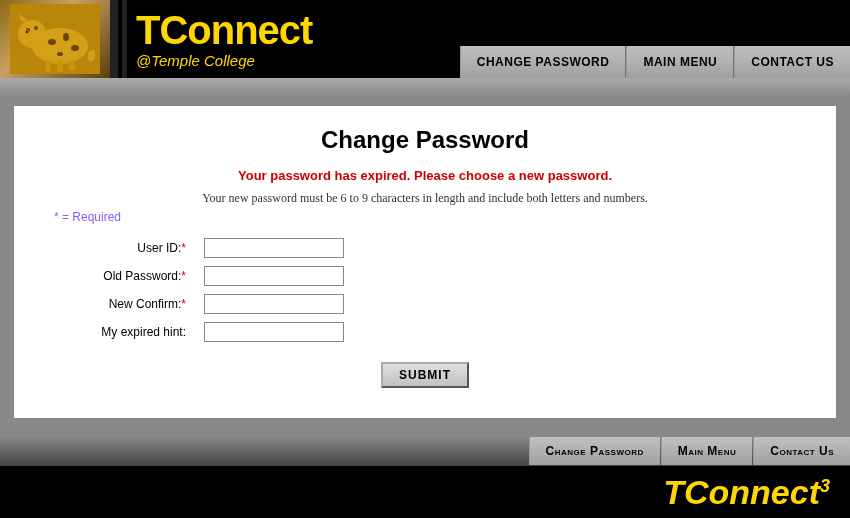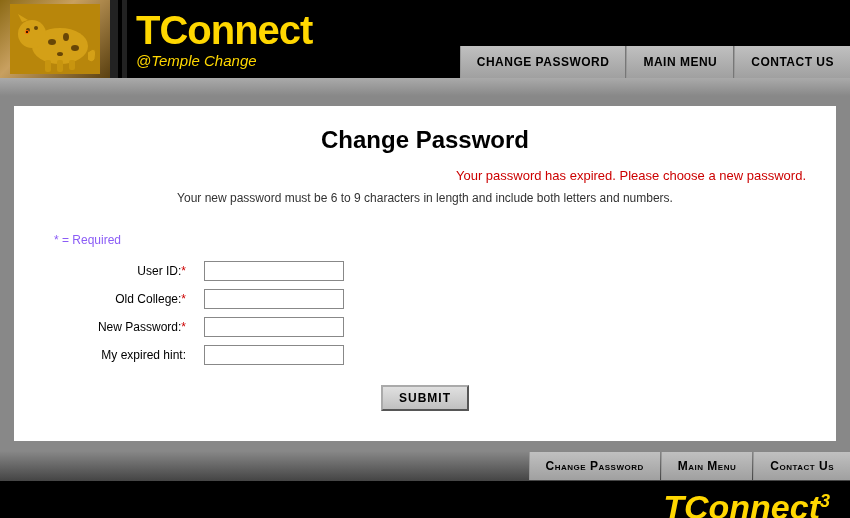--- a/index.html
+++ b/index.html
@@ -108,31 +108,32 @@
       min-height: 310px;
     }
     .page-title {
       text-align: center;
       font-size: 24px;
       font-weight: bold;
       color: #000;
       margin-bottom: 14px;
     }
     .expired-msg {
-      text-align: right;
+      text-align: center;
       font-size: 13px;
-      font-weight: normal;
+      font-weight: bold;
       color: #cc0000;
       margin-bottom: 8px;
     }
     .hint-msg {
       text-align: center;
       font-size: 12px;
       color: #333;
-      margin-bottom: 28px;
+      margin-bottom: 4px;
+      font-family: Liberation Serif, serif;
     }
     .required-note {
       font-size: 12px;
       color: #8b5cf6;
       margin-bottom: 14px;
       margin-left: 10px;
     }
     .form-table {
       margin-left: 10px;
     }
@@ -263,21 +264,21 @@
     </svg>
   </div>
 
   <div class="vertical-bars">
     <div class="vbar"></div>
     <div class="vbar2"></div>
   </div>
 
   <div class="brand-section">
     <div class="brand-title">TConnect</div>
-    <div class="brand-subtitle">@Temple Change</div>
+    <div class="brand-subtitle">@Temple College</div>
   </div>
 
   <div class="nav-top">
     <div class="nav-top-inner">
       <div class="nav-btn">Change Password</div>
       <div class="nav-divider"></div>
       <div class="nav-btn">Main Menu</div>
       <div class="nav-divider"></div>
       <div class="nav-btn">Contact Us</div>
     </div>
@@ -297,28 +298,28 @@
 
       <div class="form-row">
         <div class="form-label">
           <span>User ID:</span><span class="req">*</span>
         </div>
         <input type="text" class="form-input" style="">
       </div>
 
       <div class="form-row">
         <div class="form-label">
-          <span>Old College:</span><span class="req">*</span>
+          <span>Old Password:</span><span class="req">*</span>
         </div>
         <input type="password" class="form-input" style="">
       </div>
 
       <div class="form-row">
         <div class="form-label">
-          <span>New Password:</span><span class="req">*</span>
+          <span>New Confirm:</span><span class="req">*</span>
         </div>
         <input type="password" class="form-input" style="">
       </div>
 
 
       <div class="form-row">
         <div class="form-label">
           <span>My expired hint:</span>
         </div>
         <input type="text" class="form-input" style="">

